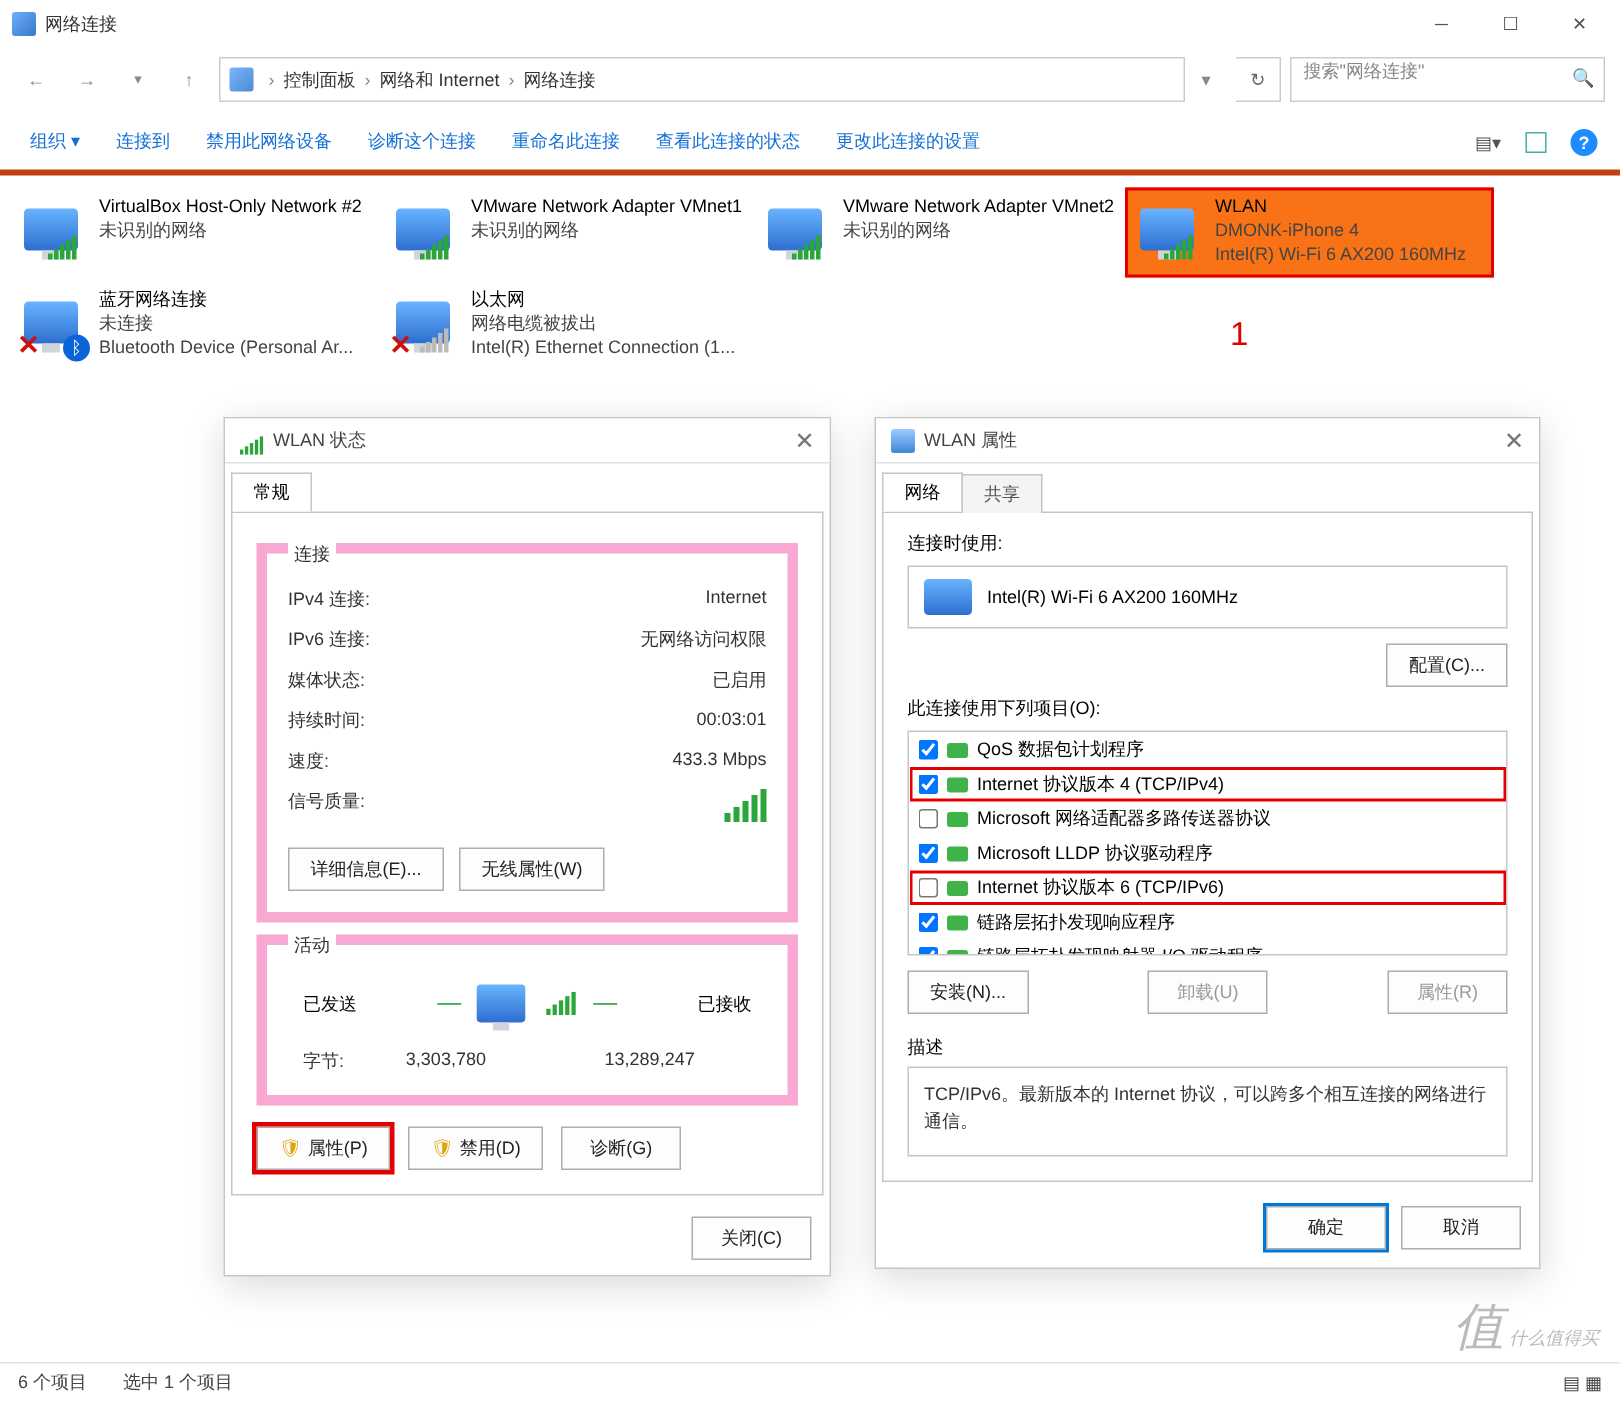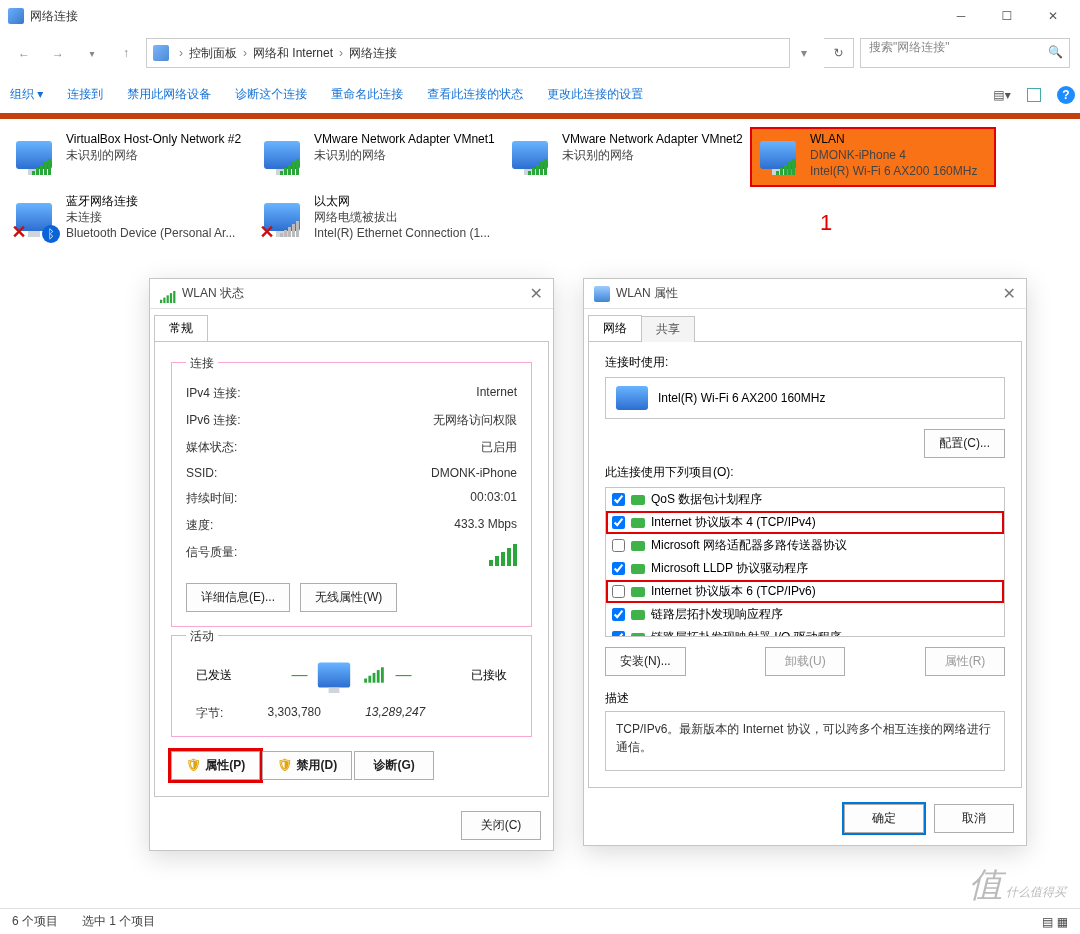--- a/index.html
+++ b/index.html
@@ -42,22 +42,22 @@
     padding:0 6px; gap:4px; color:#333;
   }
   .addrbox .sep { color:#888; padding:0 2px; }
   .addrbox .home { width:16px;height:16px;background:linear-gradient(135deg,#7bb6ff,#4d8ad0);border-radius:2px;margin-right:4px;}
   .refresh { width:30px;height:30px;border:1px solid #ccc;border-left:none;display:flex;align-items:center;justify-content:center;color:#666;}
   .searchbox { width:210px; height:30px; border:1px solid #ccc; color:#888; padding:0 25px 0 8px; position:relative;}
   .searchbox::after { content:"\1F50D"; position:absolute; right:6px; top:6px; color:#999; font-size:12px;}
 
   
   .cmdbar {
-    display:flex; align-items:center; gap:4px; padding:4px 0;
-    border-bottom:6px solid #c2410c;
+    display:flex; align-items:center; gap:4px; padding:4px 10px;
+    border-bottom:4px solid #c2410c;
   }
   .cmdbar .cmd {
     color:#1571d6; padding:6px 10px; cursor:default;
   }
   .cmdbar .grow { flex:1; }
   .cmdbar .icobtn { width:28px;height:24px;display:flex;align-items:center;justify-content:center;color:#555; }
   .helpdot{ width:18px;height:18px;border-radius:50%;background:#1d8cff;color:#fff;display:flex;align-items:center;justify-content:center;font-weight:bold;font-size:12px;}
 
   
   .items {
@@ -109,21 +109,21 @@
     display:flex; align-items:center; padding:0 10px; color:#444;
   }
   .dlgtitle .dlgico { width:16px;height:16px;margin-right:6px;}
   .dlgtitle .x { margin-left:auto; font-size:16px; color:#777; }
 
   .tabs { display:flex; padding: 6px 4px 0 4px; }
   .tab { border:1px solid #c5c5c5; border-bottom:none; padding:4px 14px; background:#fff; margin-right:-1px;}
   .tab.off { background:#f4f4f4; color:#555; position:relative; top:1px; }
   .tabpane { border:1px solid #c5c5c5; margin:0 4px 4px 4px; padding:12px 16px 16px 16px; background:#fff;}
 
-  .fieldset { border:1px solid #f9a8d4; padding:10px 14px 14px 14px; margin-top:8px;}
+  .fieldset { border:7px solid #f9a8d4; padding:10px 14px 14px 14px; margin-top:8px;}
   .fs-legend { position:relative; top:-18px; background:#fff; padding:0 4px; color:#333; display:inline-block;}
   .fs-body { margin-top:-10px; }
 
   .kv { display:flex; justify-content:space-between; padding:5px 0; color:#333;}
   .kv .k { color:#333;}
   .kv .v { color:#333;}
 
   .btn {
     border:1px solid #adadad; background:#fdfdfd; padding:5px 14px;
     min-width:80px; text-align:center; display:inline-block; color:#222;
@@ -356,24 +356,20 @@
             <span class="k">IPv4 连接:</span>
           <span class="v">Internet</span>
           </div>
         <div class="kv">
             <span class="k">IPv6 连接:</span>
           <span class="v">无网络访问权限</span>
           </div>
         <div class="kv">
             <span class="k">媒体状态:</span>
           <span class="v">已启用</span>
-          </div>
-        <div class="kv">
-            <span class="k">SSID:</span>
-          <span class="v">DMONK-iPhone</span>
           </div>
         <div class="kv">
             <span class="k">持续时间:</span>
           <span class="v">00:03:01</span>
           </div>
         <div class="kv">
             <span class="k">速度:</span>
           <span class="v">433.3 Mbps</span>
           </div>
         <div class="kv">
@@ -408,26 +404,26 @@
                 <i></i>
                 <i></i>
               </span>
             <span class="miniarrow">—</span>
           </span>
           <span>已接收</span>
         </div>
         <div class="kv" style="padding:10px 10px 0 10px;">
           <span class="k">字节:</span>
           <span style="flex:1;text-align:center;">3,303,780</span>
-          <span style="flex:1;text-align:left;font-style:italic;">13,289,247</span>
-        </div>
-      </div>
-    </div>
-
-    <div style="display:flex; gap:2px; margin-top:14px;font-weight:bold;">
+          <span style="flex:1;text-align:center;">13,289,247</span>
+        </div>
+      </div>
+    </div>
+
+    <div style="display:flex; gap:12px; margin-top:14px;">
       <span class="btn btnred">
         <span style="color:#e2a40b;margin-right:4px;">🛡</span><span>属性(P)</span>
       </span>
       <span class="btn">
         <span style="color:#e2a40b;margin-right:4px;">🛡</span><span>禁用(D)</span>
       </span>
       <span class="btn">诊断(G)</span>
     </div>
   </div>
   <div style="display:flex;justify-content:flex-end;padding:10px 12px;">

